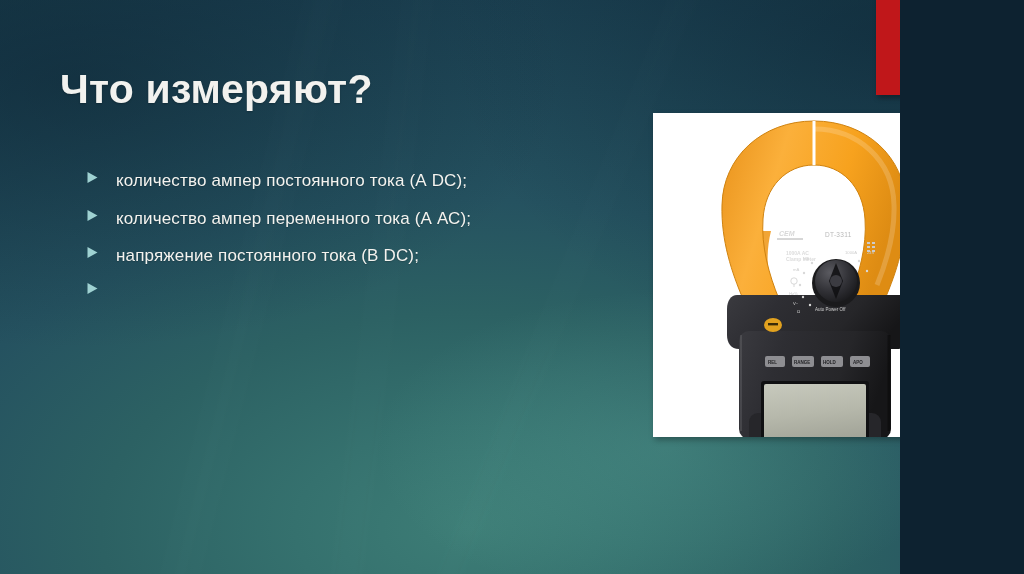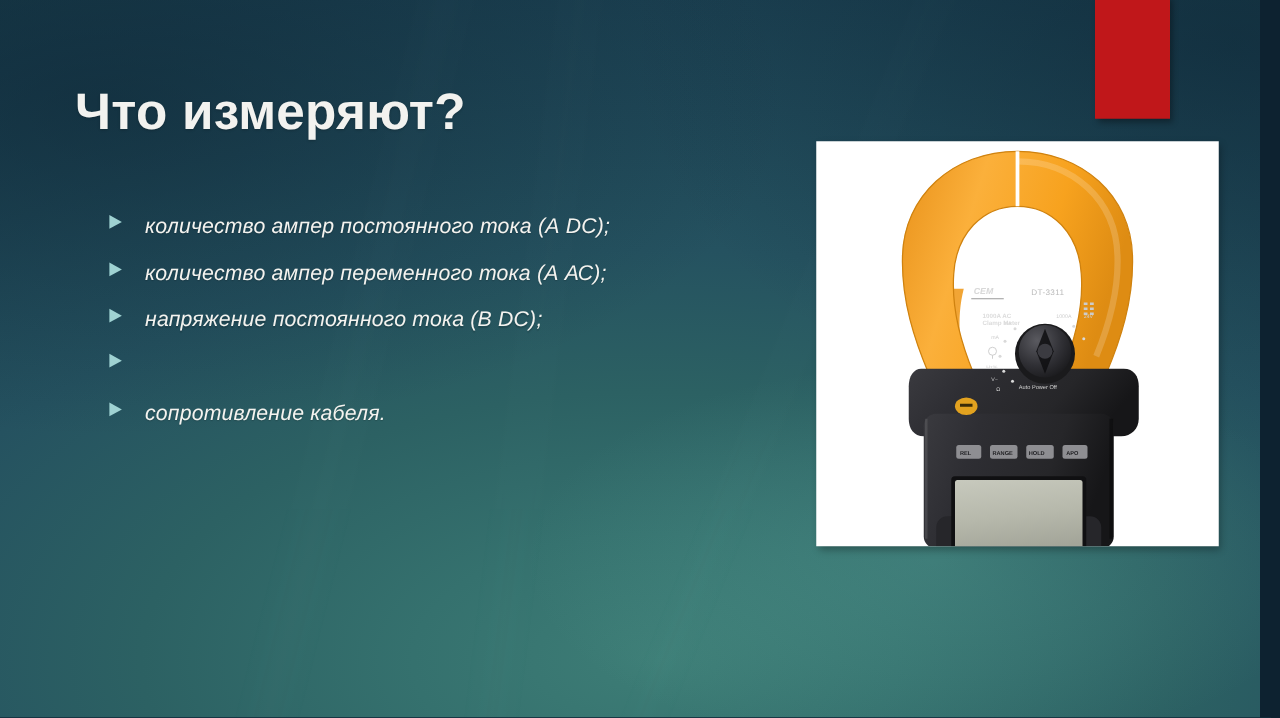--- a/index.html
+++ b/index.html
@@ -3,21 +3,21 @@
 <meta charset="utf-8">
 <title>Что измеряют?</title>
 <style>
   html, body {
     margin: 0;
     padding: 0;
     background: #0d2230;
   }
   #slide {
     position: relative;
-    width: 1008px;
+    width: 900px;
     height: 574px;
     overflow: hidden;
     font-family: "Liberation Sans", sans-serif;
     background-color: #1c4554;
   }
   
   #bg-base {
     position: absolute;
     inset: 0;
     background:
@@ -85,21 +85,20 @@
   #bullet-list {
     position: absolute;
     left: 86px;
     top: 171px;
     width: 560px;
   }
   .bullet-row {
     display: flex;
     align-items: baseline;
     height: 37.5px;
-    font-style: italic;
   }
   .bullet-marker {
     flex: 0 0 auto;
     width: 30px;
     position: relative;
     top: -2px;
   }
   .bullet-marker svg { display: block; }
   .bullet-text {
     flex: 1 1 auto;
@@ -184,28 +183,20 @@
     </div>
 
     <div class="bullet-row">
       <span class="bullet-marker">
         <svg width="13" height="13" viewBox="0 0 13 13" aria-hidden="true">
           <polygon points="1.5,1 11.5,6.5 1.5,12" fill="#9fd2d2"></polygon>
         </svg>
       </span>
     </div>
 
-    <div class="bullet-row">
-      <span class="bullet-marker">
-        <svg width="13" height="13" viewBox="0 0 13 13" aria-hidden="true">
-          <polygon points="1.5,1 11.5,6.5 1.5,12" fill="#9fd2d2"></polygon>
-        </svg>
-      </span>
-      <span class="bullet-text">сопротивление кабеля.</span>
-    </div>
 
   </div>
 
   <div id="picture-frame">
 
     <svg id="clamp-meter" viewBox="0 0 322 324">
       <defs>
         <linearGradient id="jawGrad" x1="0" y1="0" x2="1" y2="0.3">
           <stop offset="0%" stop-color="#e8911a"></stop>
           <stop offset="35%" stop-color="#fbb03b"></stop>

